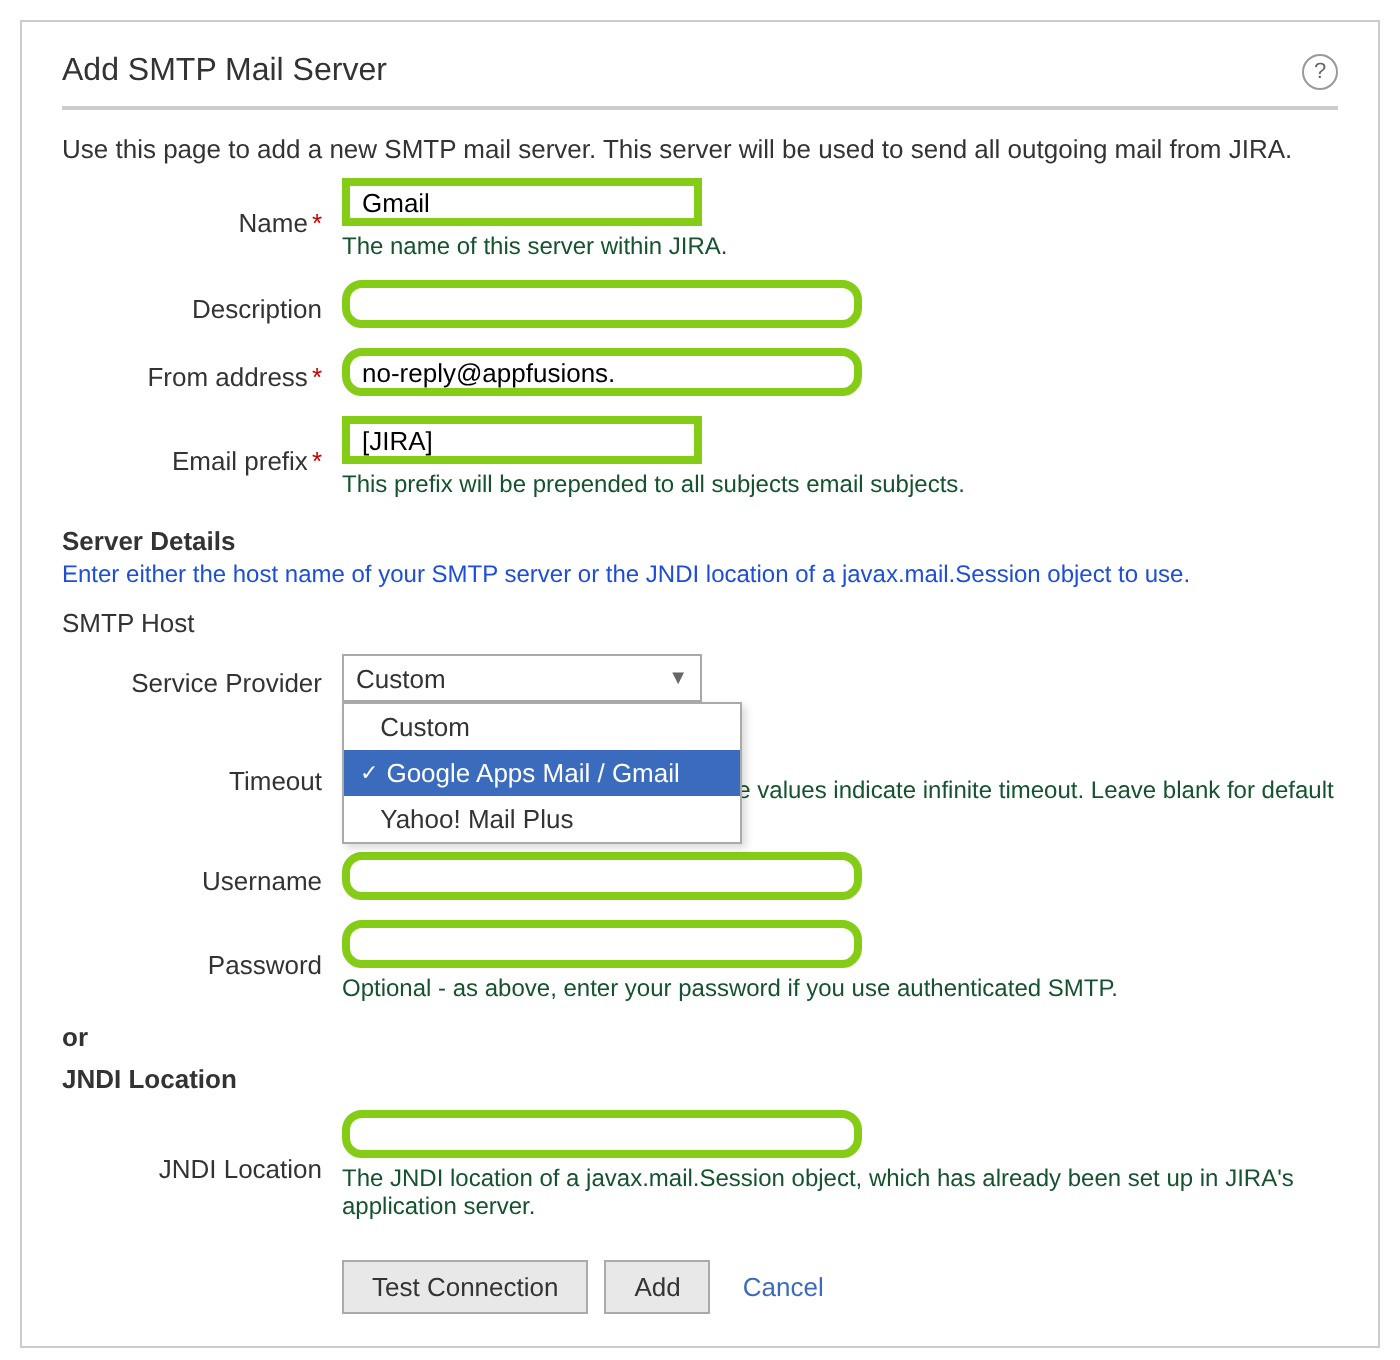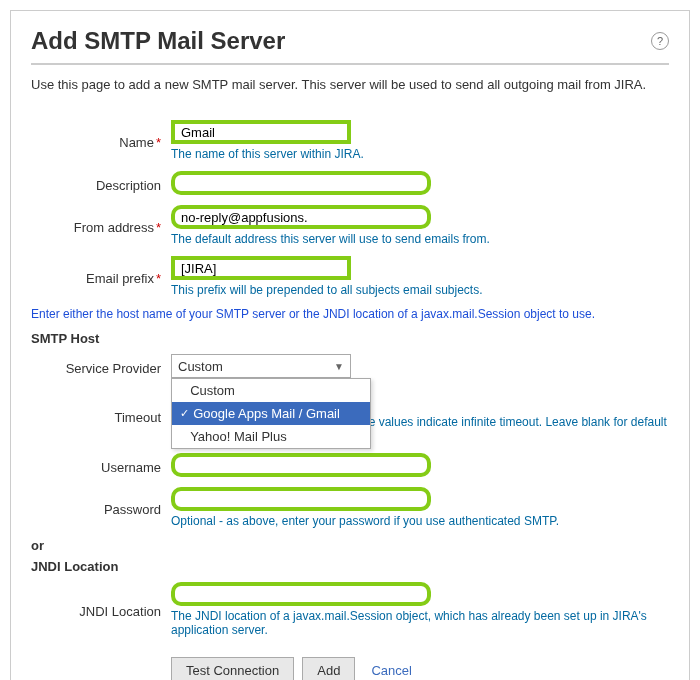--- a/index.html
+++ b/index.html
@@ -19,40 +19,40 @@
     }
     .page-header {
       display: flex;
       justify-content: space-between;
       align-items: center;
       border-bottom: 2px solid #ccc;
       padding-bottom: 8px;
       margin-bottom: 12px;
     }
     .page-title {
-      font-size: 24px;
-      font-weight: bold;
+      font-size: 16px;
+      font-weight: normal;
       color: #333;
     }
     .help-icon {
       width: 18px;
       height: 18px;
       border-radius: 50%;
       border: 1px solid #999;
       display: flex;
       align-items: center;
       justify-content: center;
       font-size: 11px;
       color: #666;
       cursor: pointer;
     }
     .intro-text {
       font-size: 13px;
       color: #333;
-      margin-bottom: 28px;
+      margin-bottom: 7px;
     }
     .form-row {
       display: flex;
       align-items: center;
       margin-bottom: 10px;
     }
     .form-label {
       width: 140px;
       text-align: right;
       padding-right: 10px;
@@ -75,36 +75,36 @@
       padding: 2px 6px;
       font-size: 13px;
       background: #fff;
     }
     .form-input-wide {
       width: 260px;
       border-radius: 10px;
     }
     .hint-text {
       font-size: 12px;
-      color: #0369a1;
+      color: #14532d;
       margin-top: 3px;
     }
     .section-heading {
       font-weight: bold;
       font-size: 13px;
       margin-top: 14px;
       margin-bottom: 2px;
     }
     .section-subtext {
       font-size: 12px;
       color: #1d4ed8;
       margin-bottom: 10px;
     }
     .smtp-host-heading {
-      font-weight: bold;
+      font-weight: normal;
       font-size: 13px;
       margin-bottom: 8px;
     }
     .dropdown-container {
       position: relative;
       display: inline-block;
     }
     .dropdown-trigger {
       width: 180px;
       height: 24px;
@@ -218,34 +218,34 @@
       <input class="form-input form-input-wide" type="text" value="" style="">
     </div>
   </div>
 
   <div class="form-row">
     <div class="form-label">
       <span>From address</span><span class="required-star">*</span>
     </div>
     <div class="form-content">
       <input class="form-input form-input-wide" type="text" value="no-reply@appfusions." style="">
-      <div class="hint-text">The default address this server will use to send emails from.</div>
     </div>
   </div>
 
   <div class="form-row">
     <div class="form-label">
       <span>Email prefix</span><span class="required-star">*</span>
     </div>
     <div class="form-content">
       <input class="form-input" type="text" value="[JIRA]" style="">
       <div class="hint-text">This prefix will be prepended to all subjects email subjects.</div>
     </div>
   </div>
 
+  <div class="section-heading">Server Details</div>
   <div class="section-subtext">Enter either the host name of your SMTP server or the JNDI location of a javax.mail.Session object to use.</div>
 
   <div class="smtp-host-heading">SMTP Host</div>
 
   <div class="form-row">
     <div class="form-label">Service Provider</div>
     <div class="form-content">
       <div class="dropdown-container">
         <div class="dropdown-trigger">
           <span>Custom</span>

